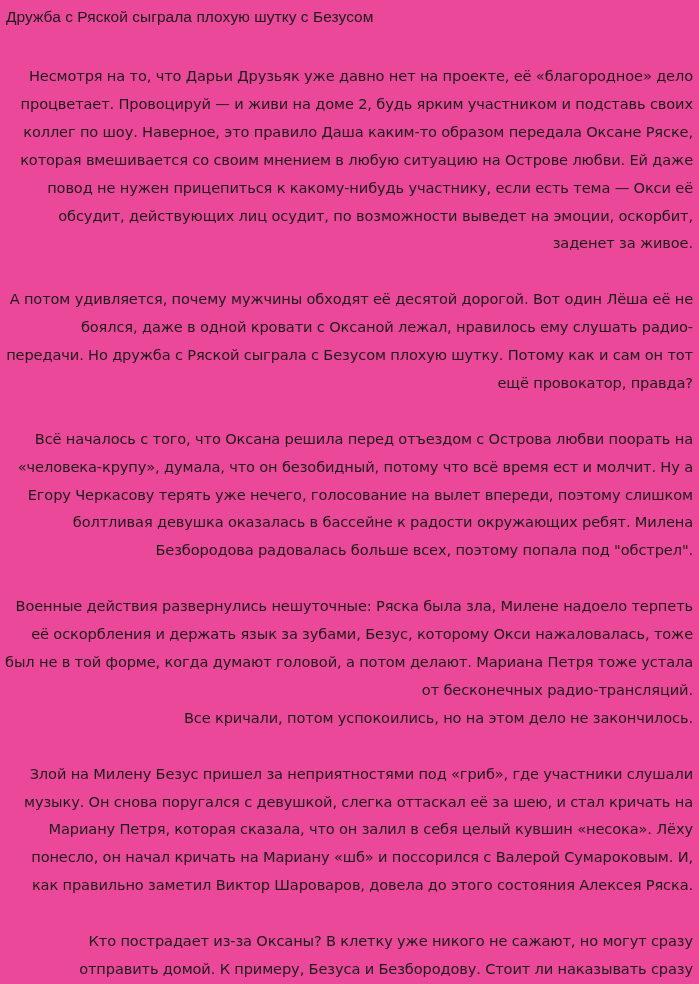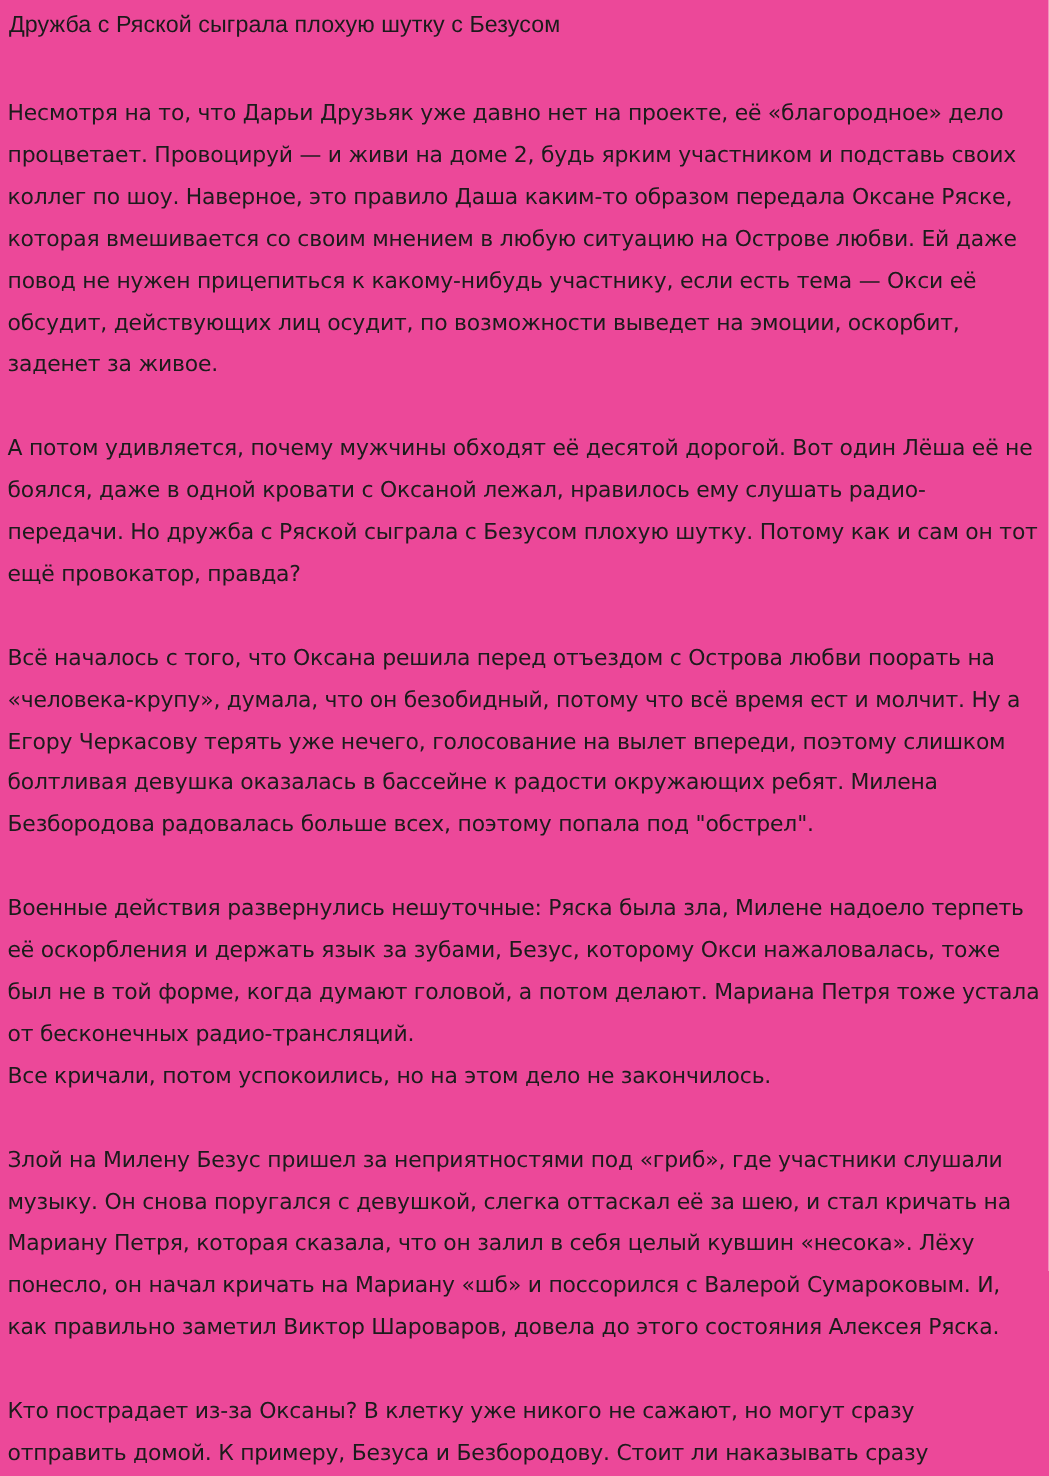--- a/index.html
+++ b/index.html
@@ -44,21 +44,21 @@
     font-weight: 400;
     color: #1c1c1c;
     letter-spacing: -0.12px;
     word-spacing: -0.1px;
   }
 
   .para {
     margin: 0 0 27.9px 0;
     padding: 0;
     white-space: pre-wrap;
-    text-align: left;
+    text-align: right;
     hyphens: none;
   }
 
   .para:last-child {
     margin-bottom: 0;
   }
 </style>
 </head>
 <body>
 

